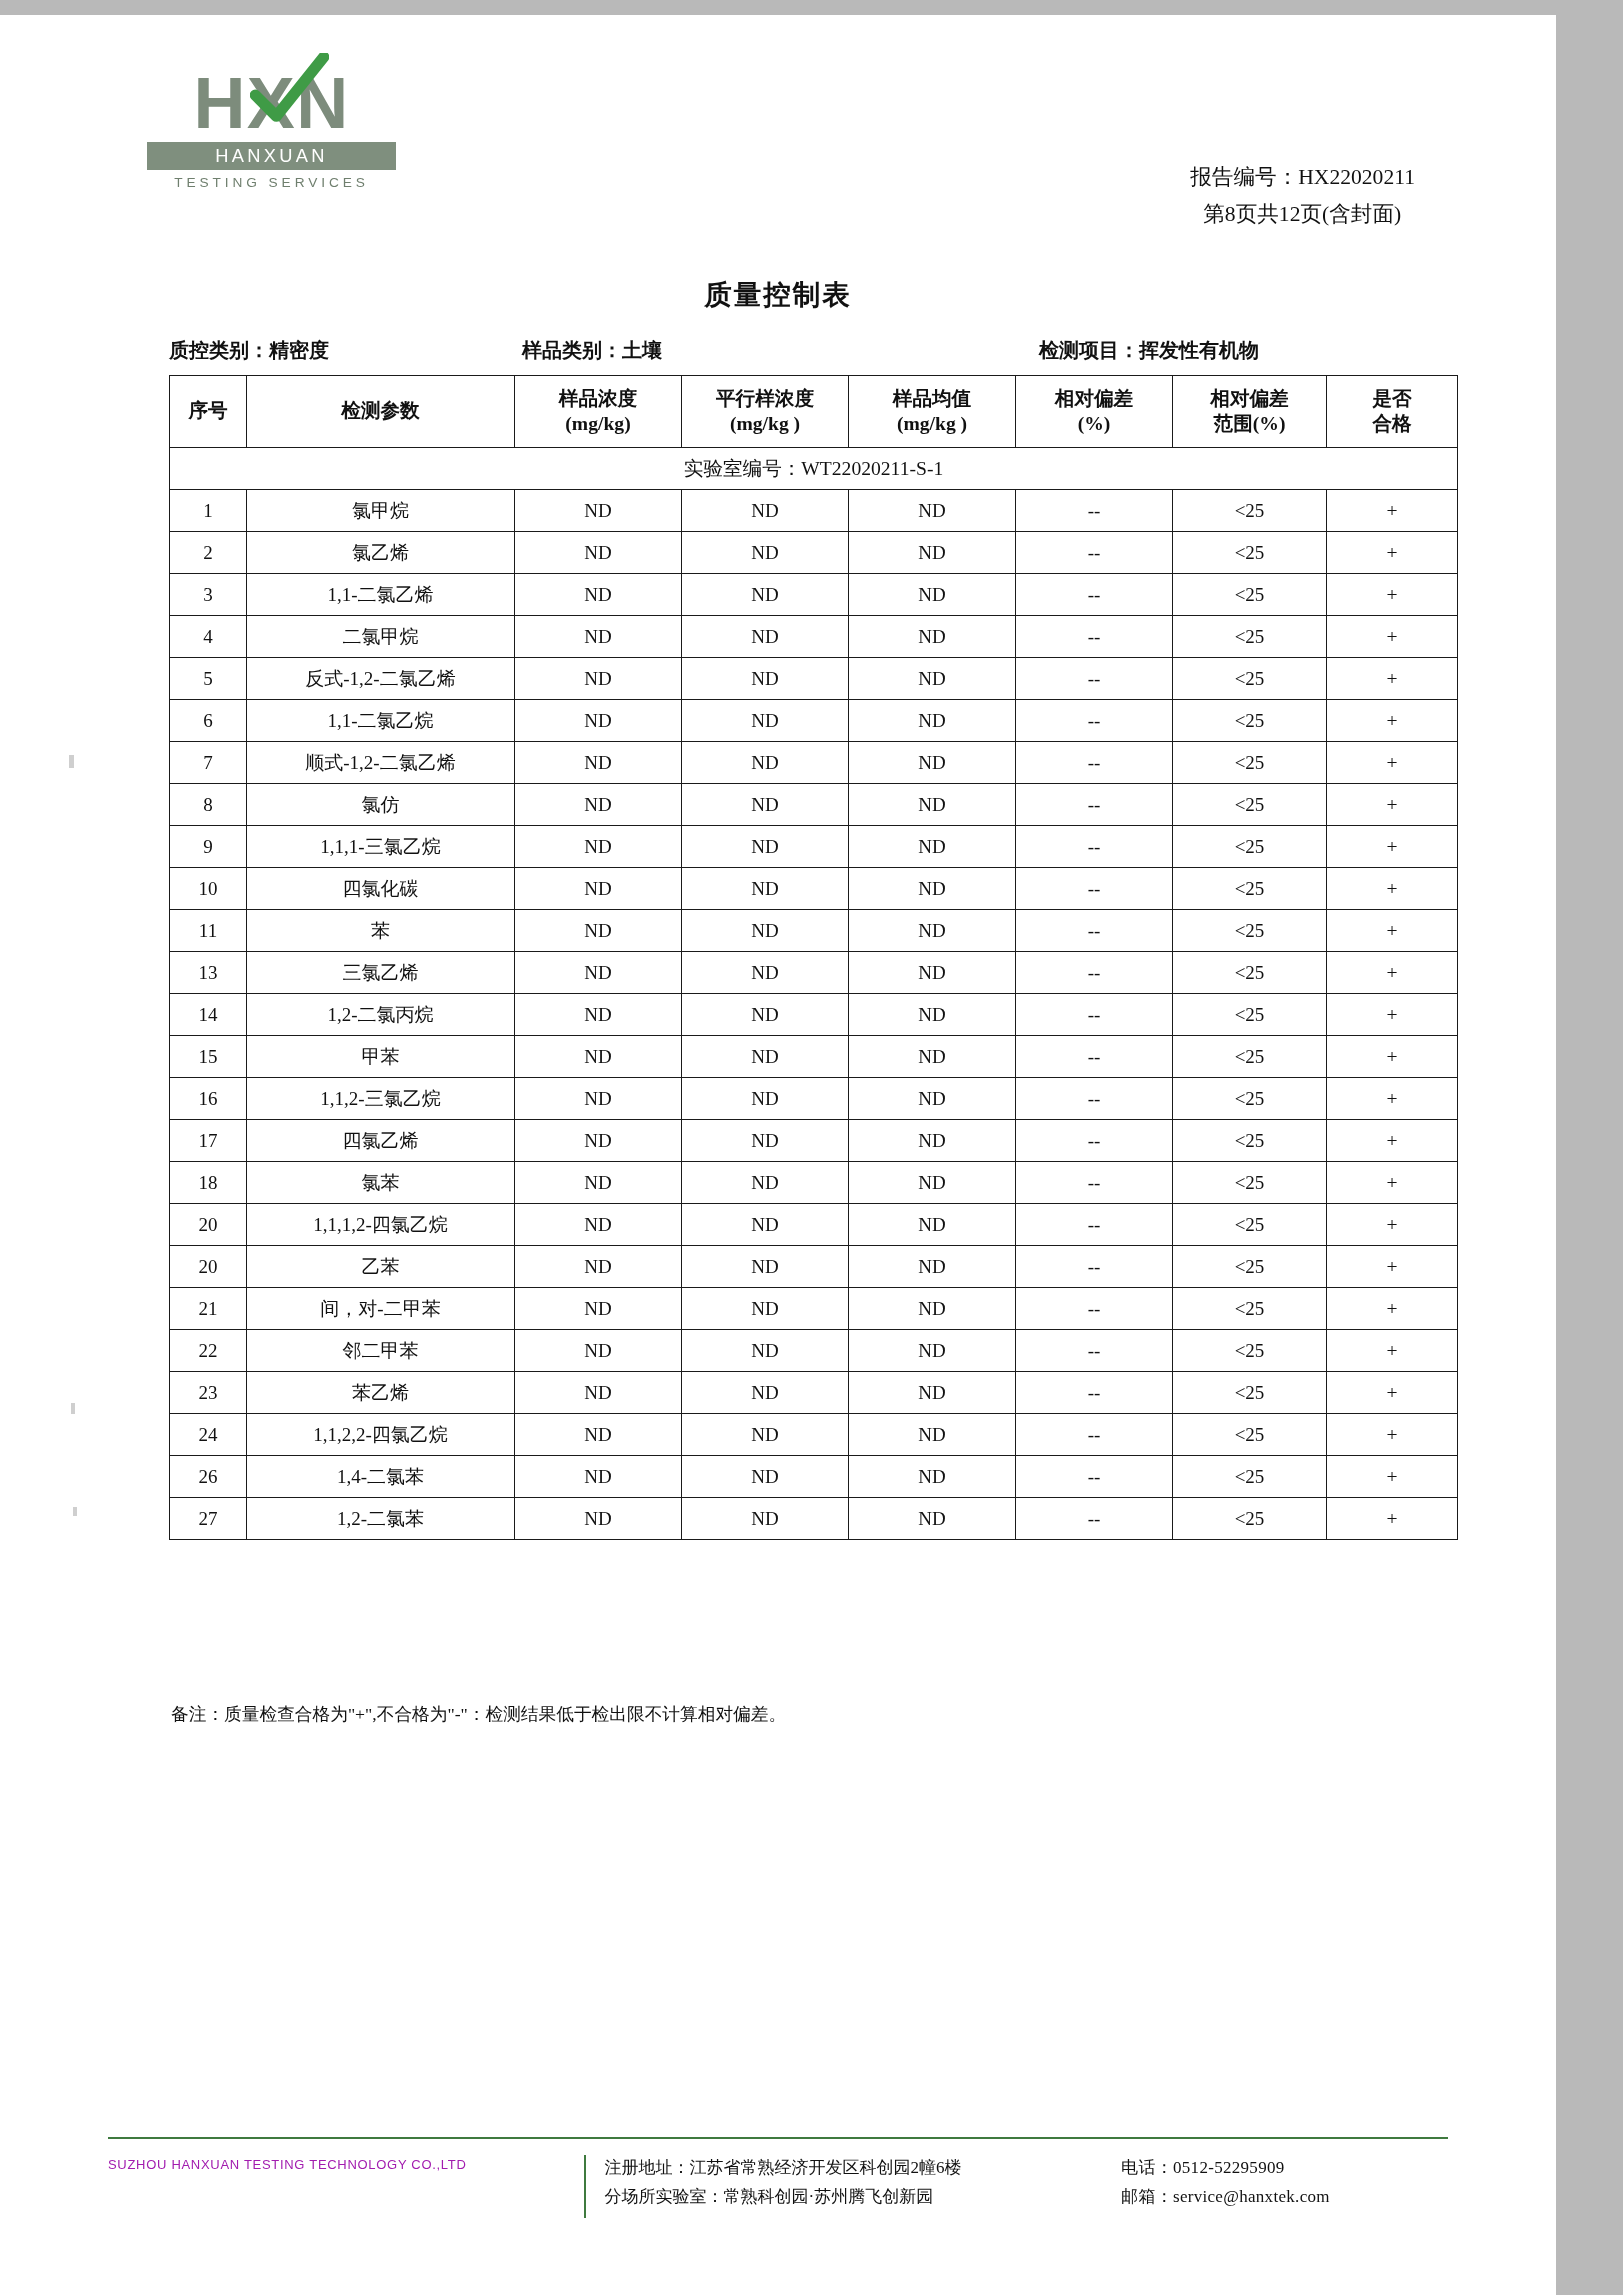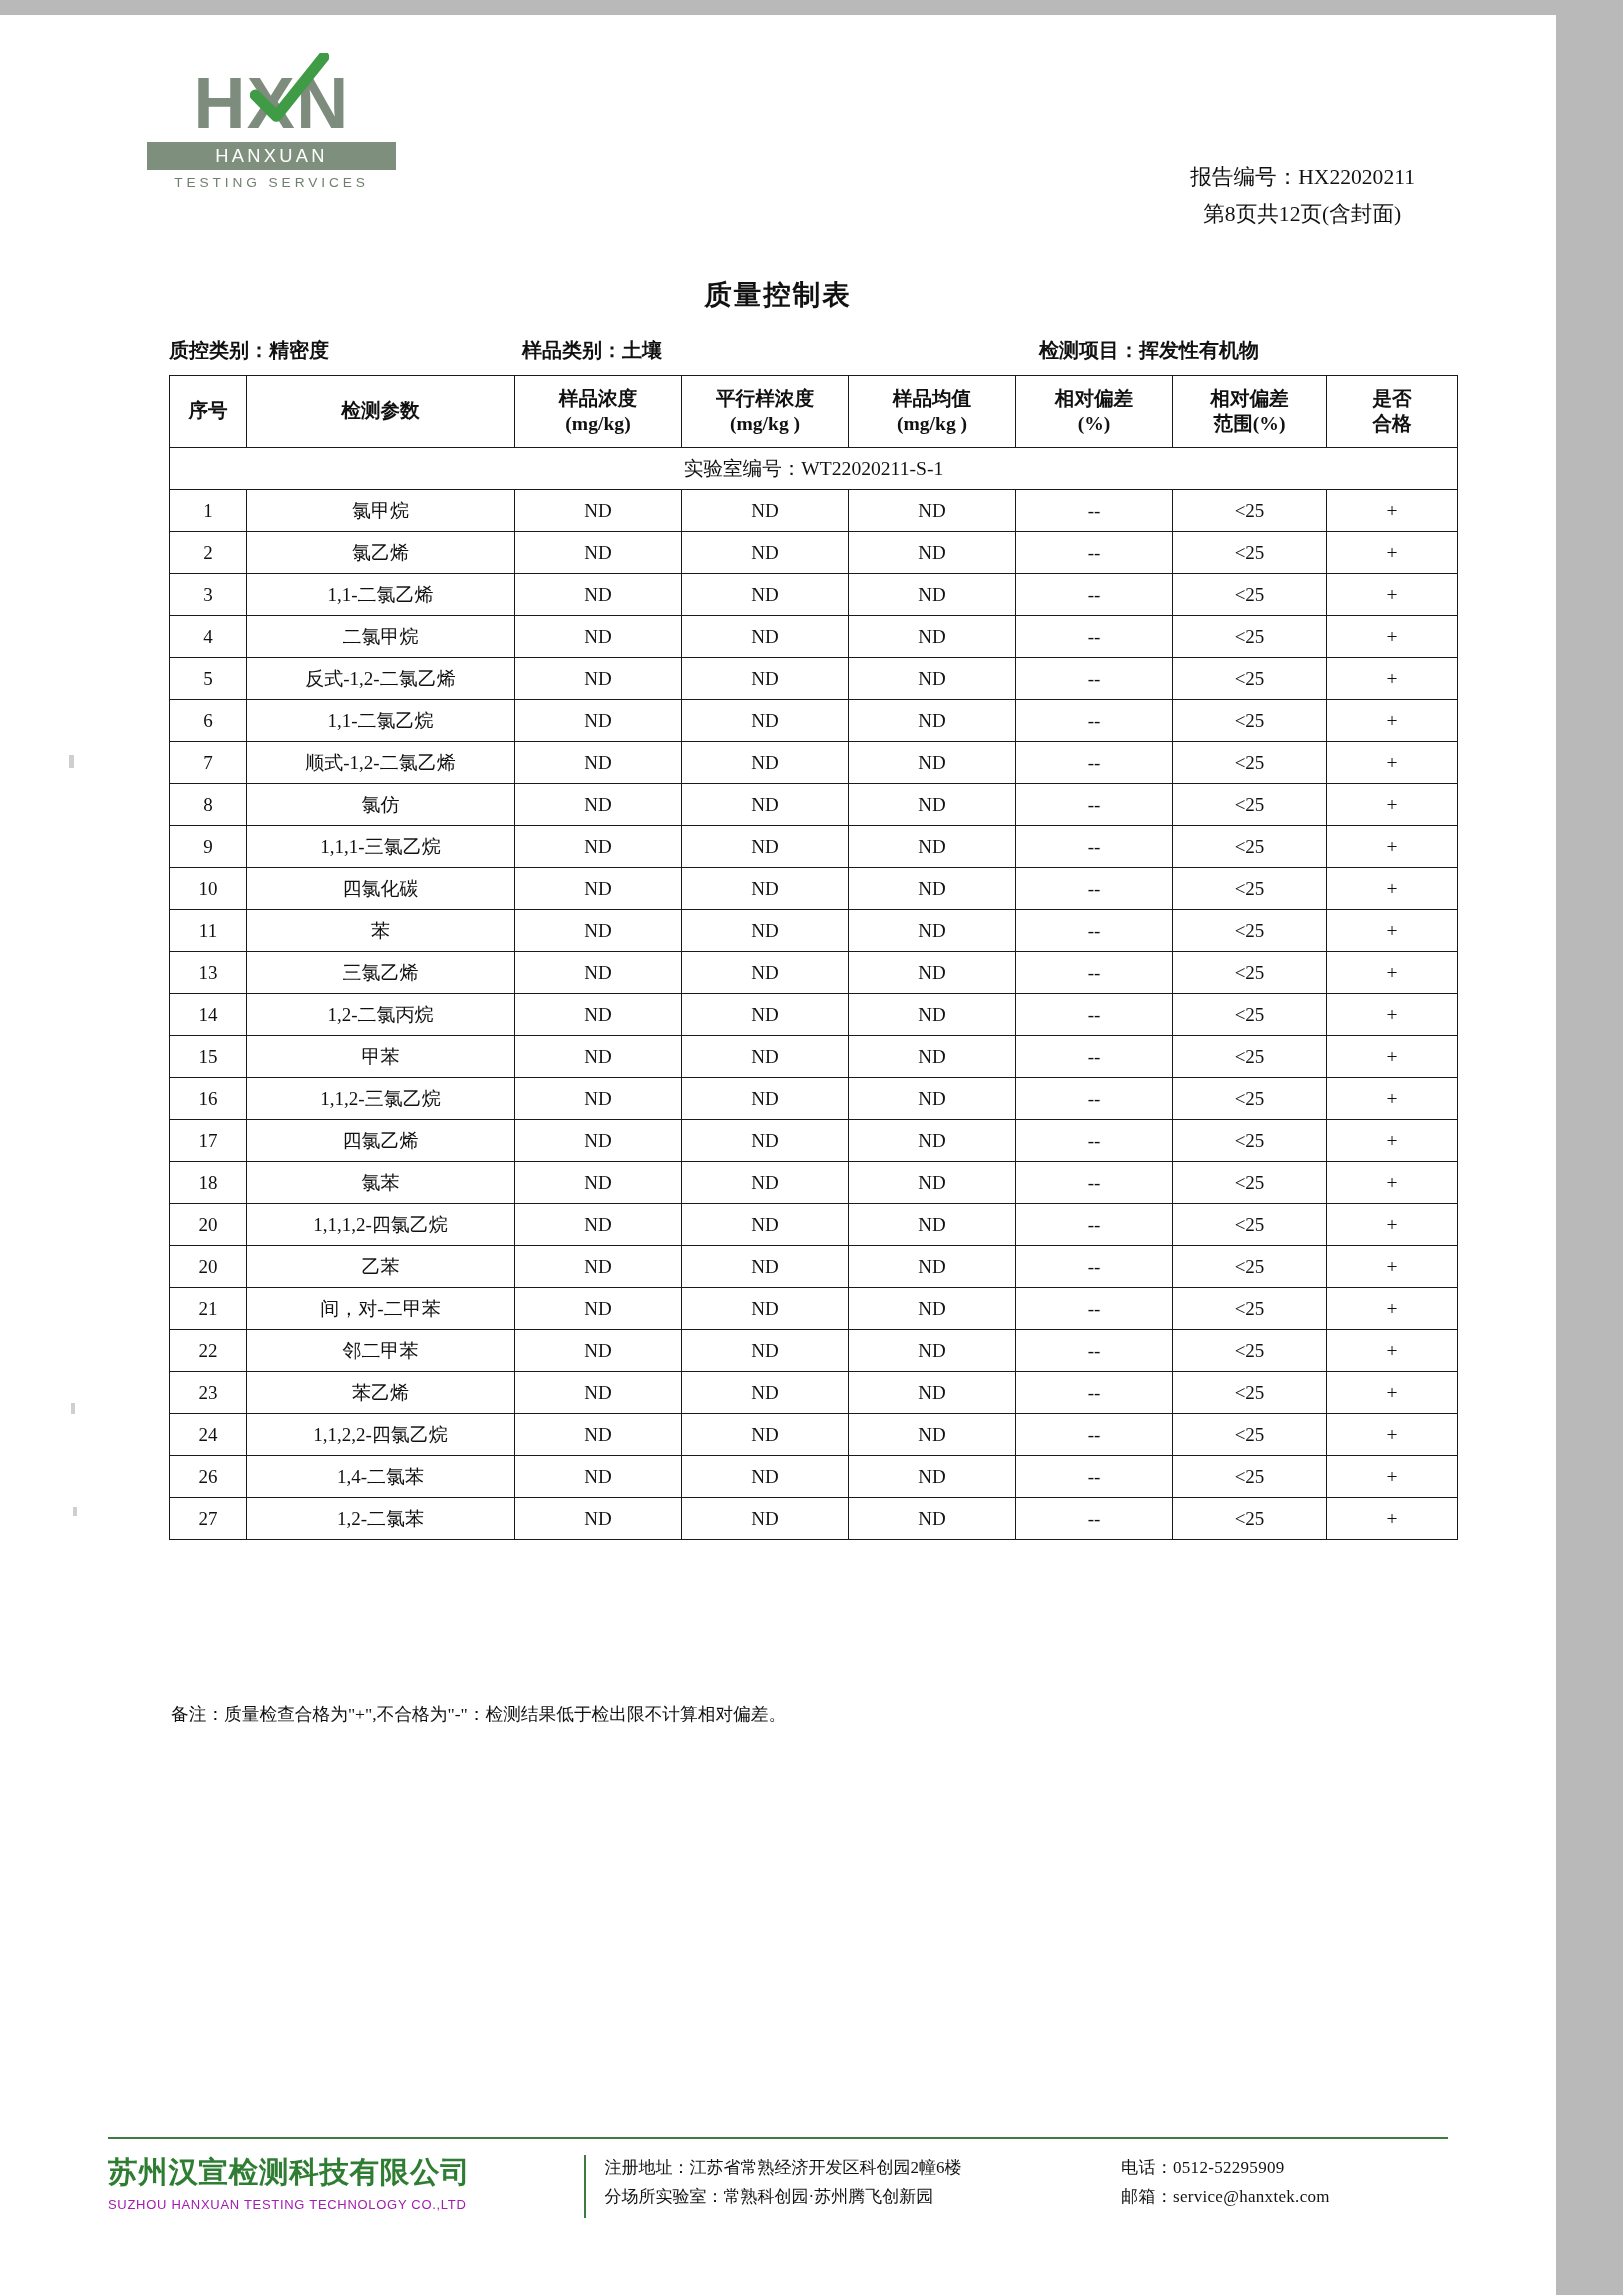--- a/index.html
+++ b/index.html
@@ -553,21 +553,20 @@
         </tbody>
     </table>
   </div>
 
   <div class="note">备注：质量检查合格为"+",不合格为"-"：检测结果低于检出限不计算相对偏差。</div>
 
   <div class="footer">
     <div class="footer-rule"></div>
     <div class="footer-inner">
       <div class="f-company">
-        <div class="cn">苏州汉宣检测科技有限公司</div>
         <div class="en">SUZHOU HANXUAN TESTING TECHNOLOGY CO.,LTD</div>
       </div>
       <div class="f-sep"></div>
       <div class="f-addr">
         <div>注册地址：江苏省常熟经济开发区科创园2幢6楼</div>
         <div>分场所实验室：常熟科创园·苏州腾飞创新园</div>
       </div>
       <div class="f-contact">
         <div class="mono">电话：0512-52295909</div>
         <div class="mono">邮箱：service@hanxtek.com</div>

